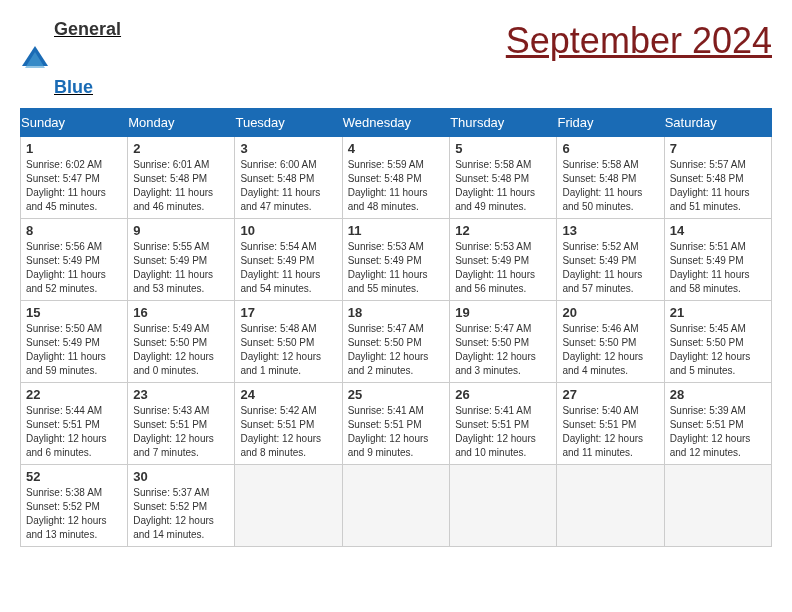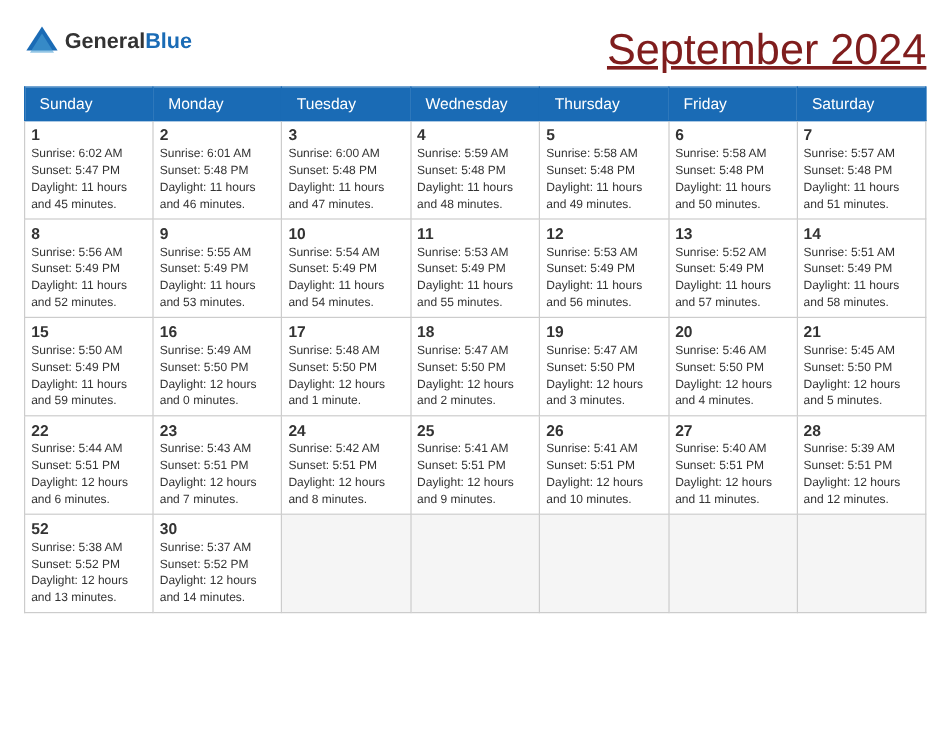--- a/index.html
+++ b/index.html
@@ -15,32 +15,34 @@
       justify-content: space-between;
       align-items: flex-start;
       margin-bottom: 10px;
     }
     .logo {
       display: flex;
       align-items: center;
     }
     .logo-text {
       display: flex;
-      flex-direction: row;
+      flex-direction: column;
       line-height: 1.1;
+      text-decoration: underline;
     }
     .logo-general {
       font-size: 18px;
       font-weight: bold;
       color: #333;
     }
     .logo-blue {
       font-size: 18px;
       font-weight: bold;
       color: #1a6bb5;
+      margin-top: 38px;
     }
     .logo-icon {
       width: 30px;
       height: 30px;
       margin-right: 4px;
     }
     .title-block {
       text-align: right;
     }
     .month-title {
@@ -54,21 +56,21 @@
       color: #555;
     }
     .calendar {
       width: 100%;
       border-collapse: collapse;
       font-size: 11px;
     }
     .calendar th {
       background: #1a6bb5;
       color: #fff;
-      padding: 6px 12px;
+      padding: 6px 0;
       text-align: left;
       font-size: 13px;
       font-weight: normal;
       border: 1px solid #1a6bb5;
     }
     .calendar td {
       border: 1px solid #ccc;
       vertical-align: top;
       padding: 4px 5px;
       width: 108px;

